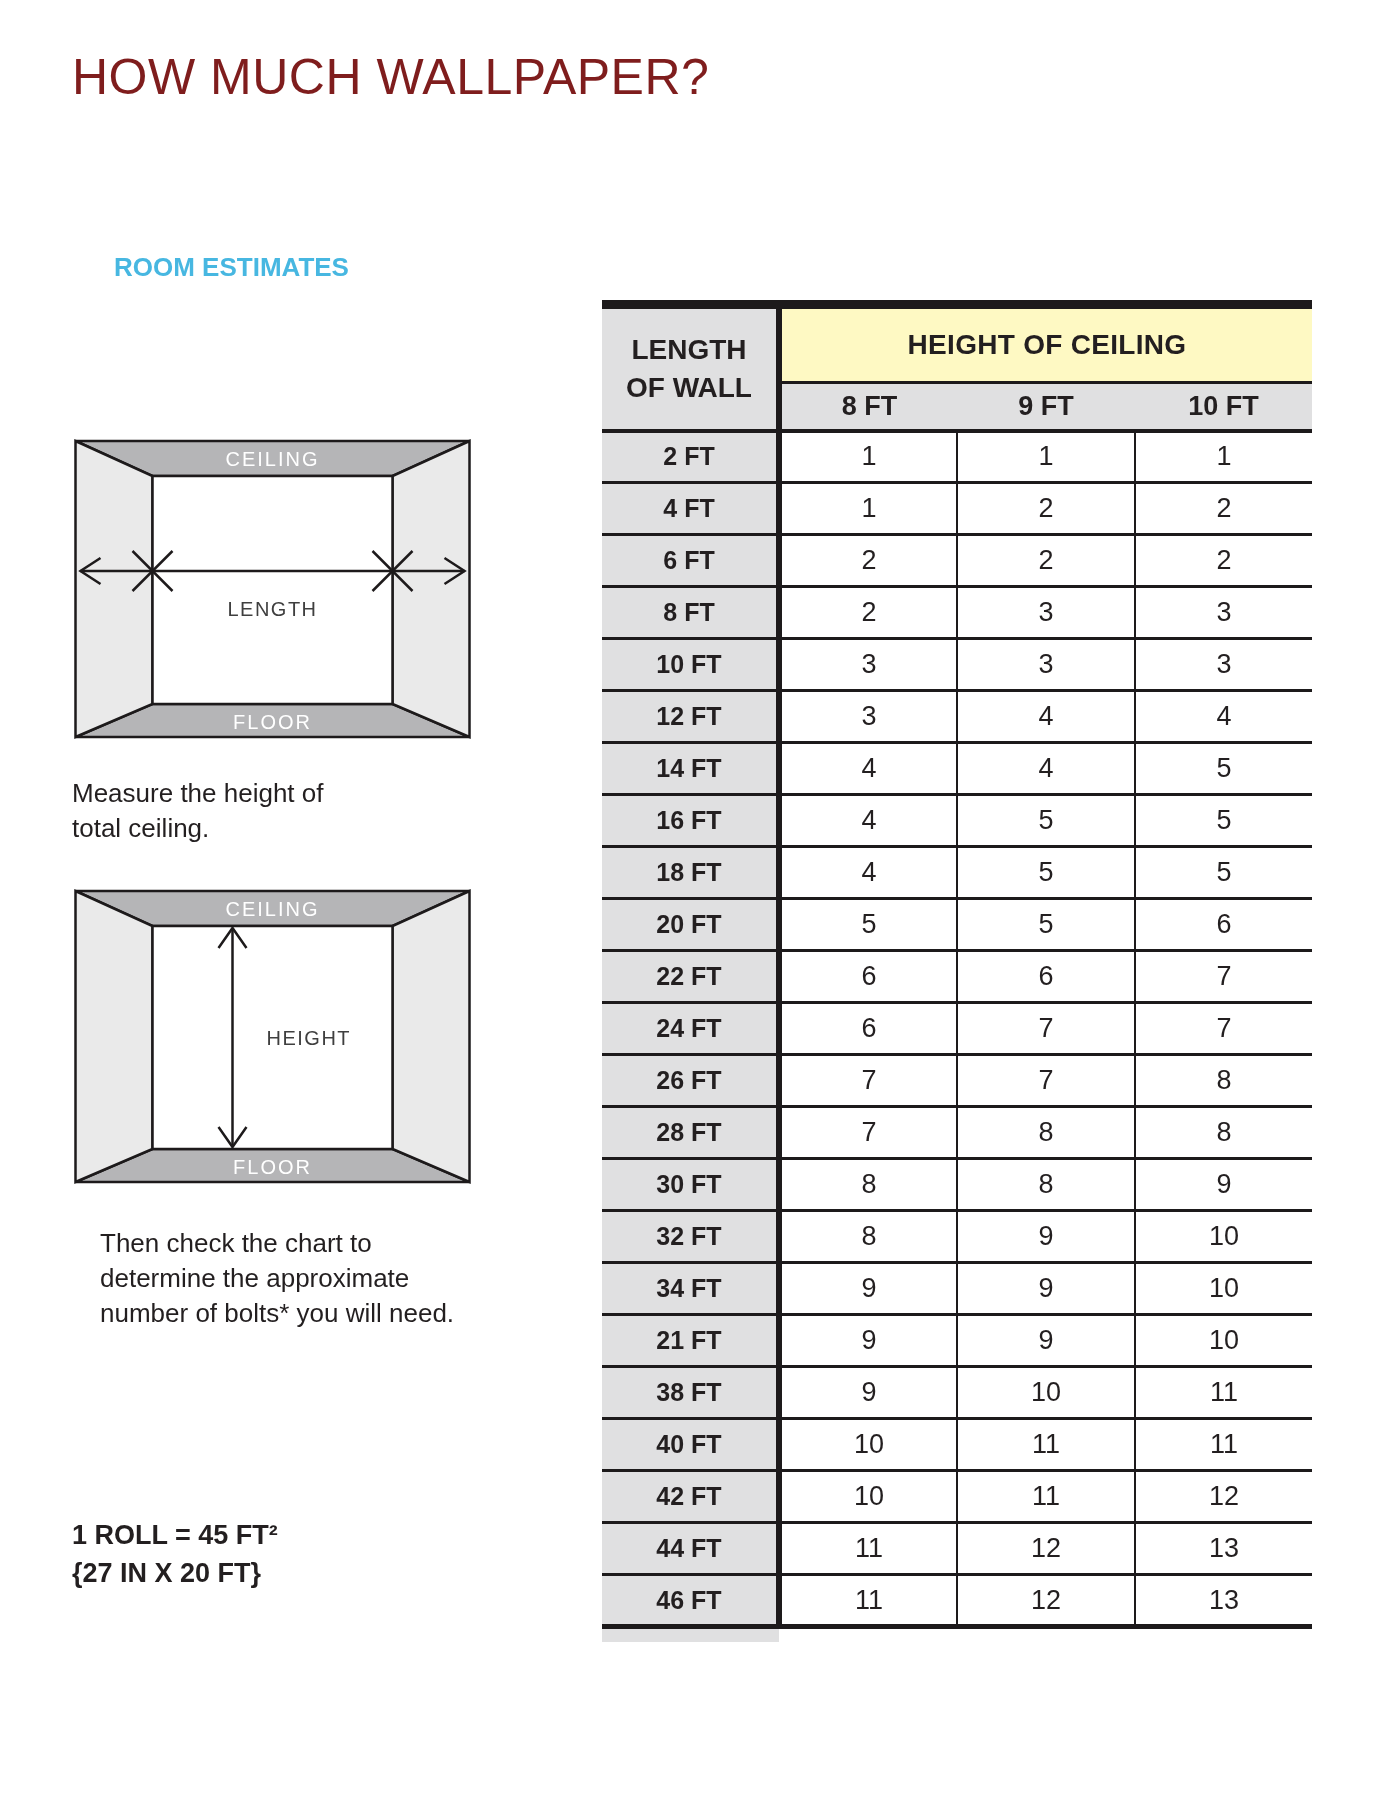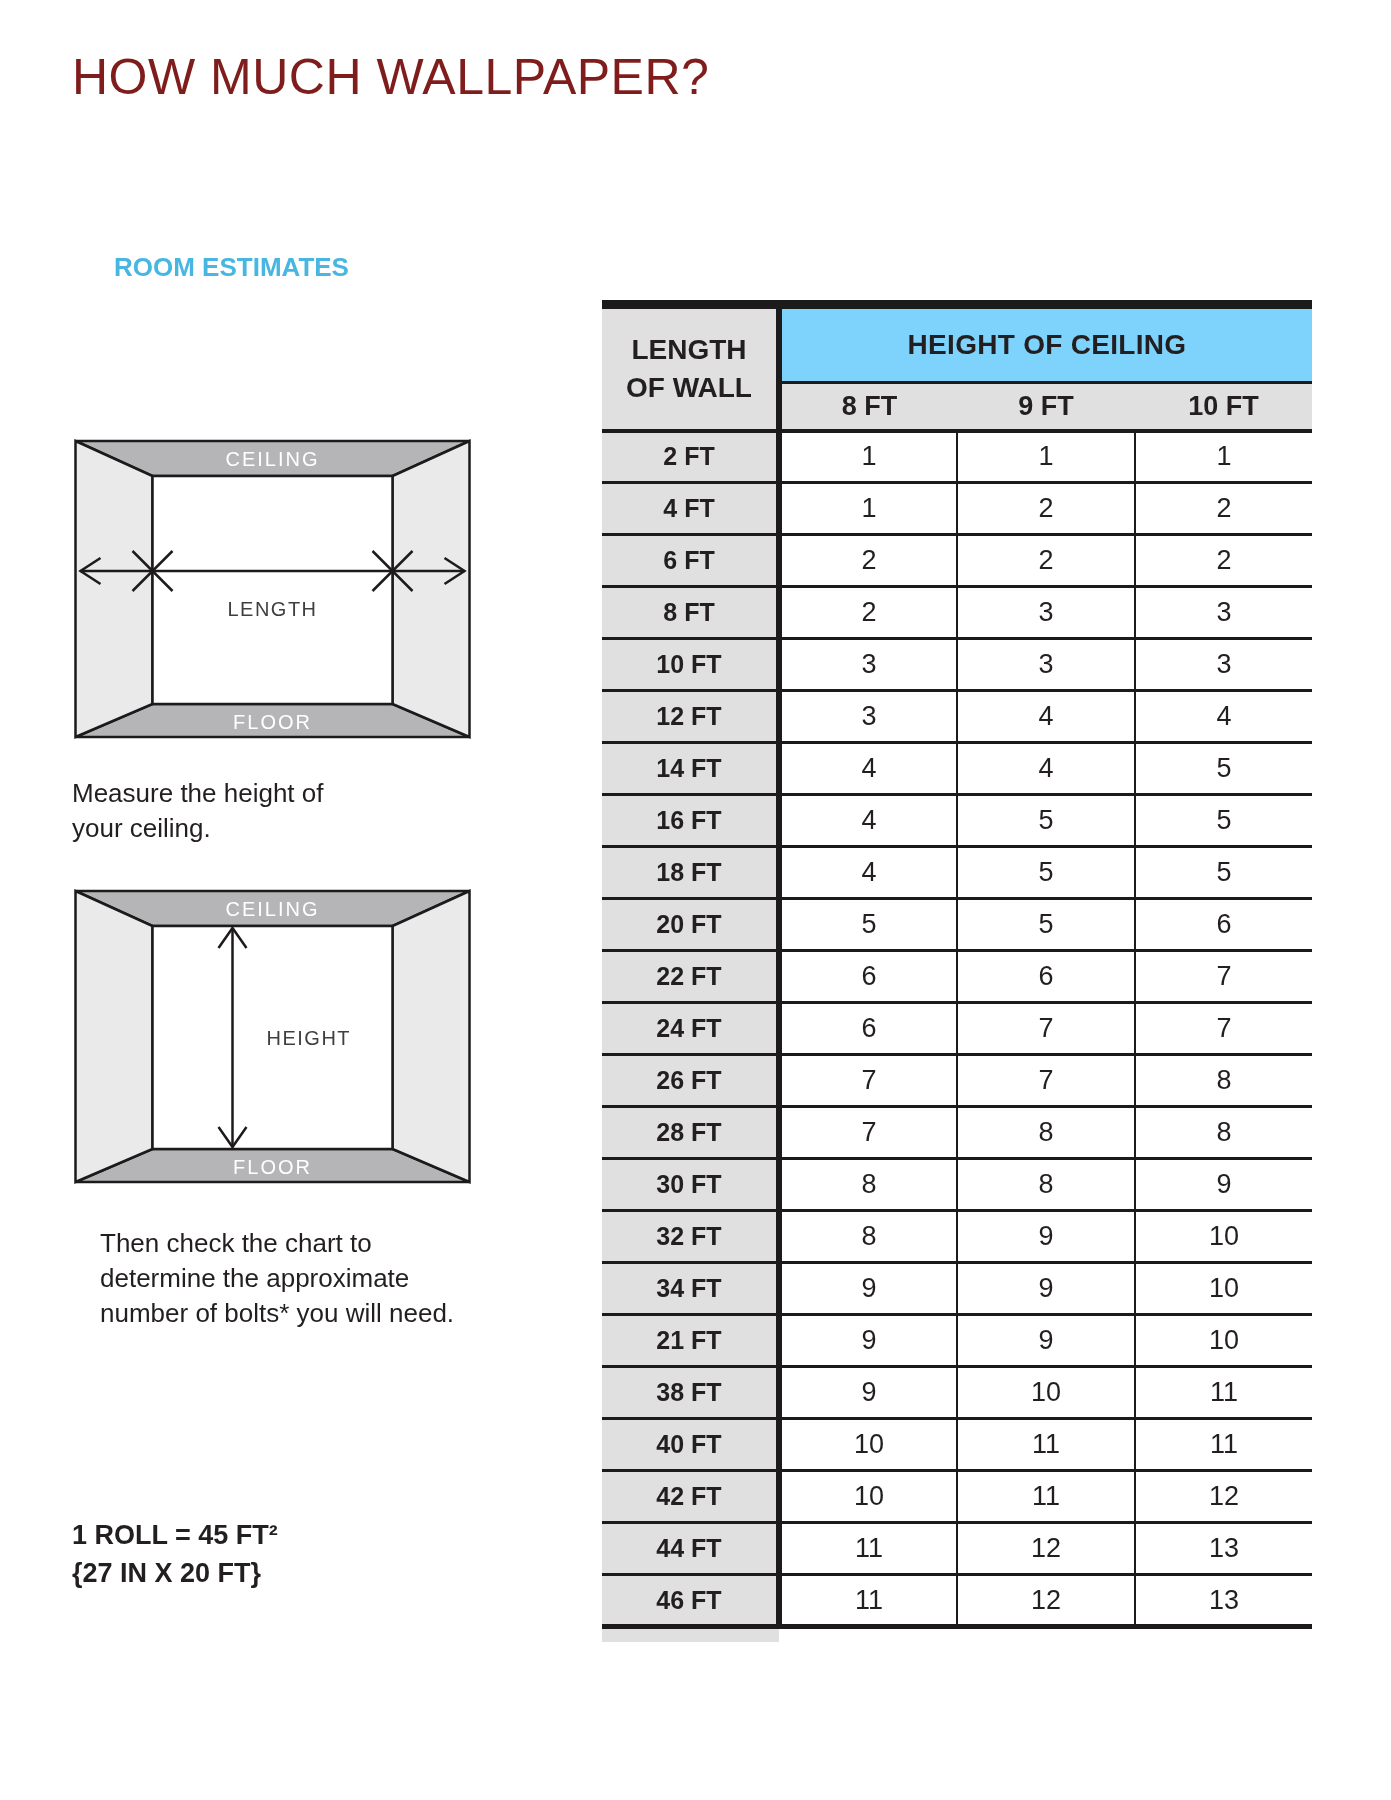--- a/index.html
+++ b/index.html
@@ -58,21 +58,21 @@
   }
   table.rolls th, table.rolls td { text-align:center; vertical-align:middle; }
   th.corner {
     background:#e0e0e1;
     border-right:6px solid #1d1a1b;
     border-bottom:4px solid #1d1a1b;
     font-size:28px; font-weight:bold; line-height:38px;
     white-space:pre-line;
   }
   th.group {
-    background:#7dd3fc;
+    background:#fef9c3;
     border-bottom:3px solid #1d1a1b;
     height:78px; font-size:28px; font-weight:bold; letter-spacing:0.3px;
   }
   th.sub {
     background:#e0e0e1;
     border-bottom:4px solid #1d1a1b;
     height:48px; font-size:27px; font-weight:bold;
   }
   td.rowlabel {
     background:#e0e0e1;
@@ -116,21 +116,21 @@
       <polyline points="372,120 392,133 372,146"></polyline>
       <line x1="60" y1="113" x2="100" y2="153"></line>
       <line x1="60" y1="153" x2="100" y2="113"></line>
       <line x1="300" y1="113" x2="340" y2="153"></line>
       <line x1="300" y1="153" x2="340" y2="113"></line>
     </g>
     <text x="200" y="178" text-anchor="middle" font-size="20" letter-spacing="1.5" fill="#3f3f3f">LENGTH</text>
   </svg>
 
   <p class="step step2">Measure the height of
-your ceiling.</p>
+total ceiling.</p>
 
   <svg class="diagram diagram-height" width="401" height="297" viewBox="0 0 400 297">
     <polygon points="3,3 397,3 320,38 80,38" fill="#b5b5b7" stroke="#1d1a1b" stroke-width="2.5"></polygon>
     <polygon points="3,294 397,294 320,261 80,261" fill="#b5b5b7" stroke="#1d1a1b" stroke-width="2.5"></polygon>
     <polygon points="3,3 80,38 80,261 3,294" fill="#eaeaea" stroke="#1d1a1b" stroke-width="2.5"></polygon>
     <polygon points="397,3 320,38 320,261 397,294" fill="#eaeaea" stroke="#1d1a1b" stroke-width="2.5"></polygon>
     <rect x="80" y="38" width="240" height="223" fill="#ffffff" stroke="#1d1a1b" stroke-width="2.5"></rect>
     <text x="200" y="28" text-anchor="middle" font-size="20" letter-spacing="2" fill="#ffffff">CEILING</text>
     <text x="200" y="286" text-anchor="middle" font-size="20" letter-spacing="2" fill="#ffffff">FLOOR</text>
     <g stroke="#1d1a1b" stroke-width="2.5" fill="none">

